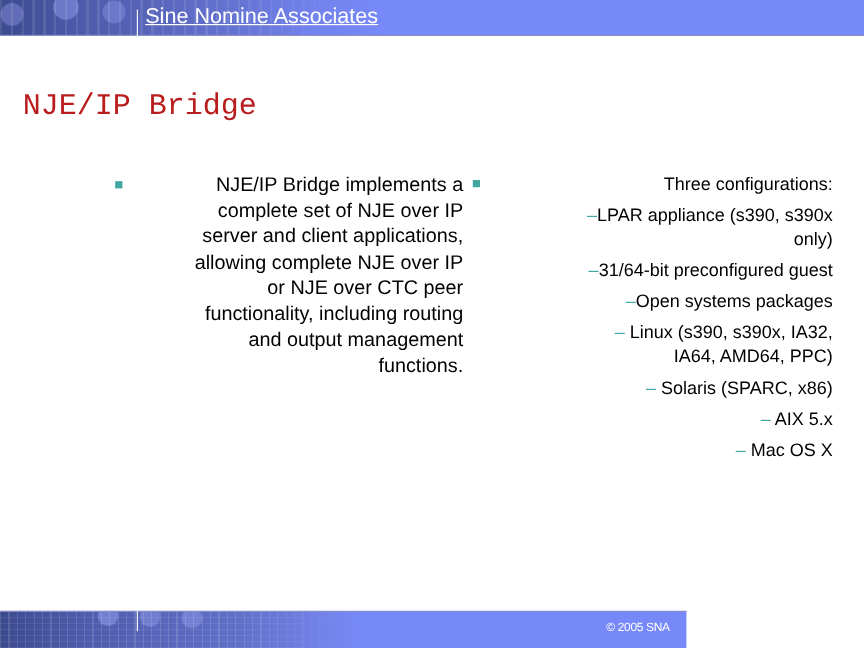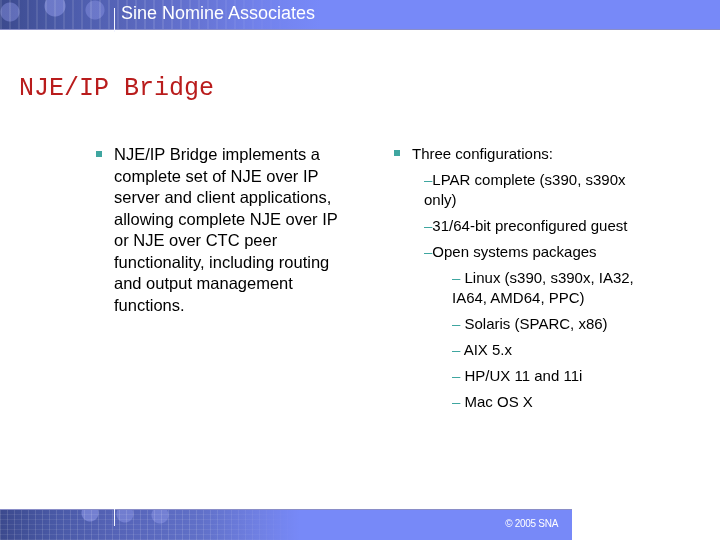--- a/index.html
+++ b/index.html
@@ -25,28 +25,28 @@
               mask-image: linear-gradient(90deg, #000 0 60%, transparent 100%);
     }
     .header .bottom-edge {
       position: absolute; left: 0; bottom: 0; width: 720px; height: 1px; background: #8a8ec8;
     }
     .vline {
       position: absolute; width: 1px; background: #f2f4ff;
     }
     .header-title {
       position: absolute; left: 121px; top: 3px;
-      font-size: 18px; color: #ffffff; letter-spacing: 0px; white-space: nowrap;
+      font-size: 18px; color: #ffffff; letter-spacing: 0px; white-space: nowrap; text-decoration: underline;
     }
     .slide-title {
       position: absolute; left: 19px; top: 74px;
       font-size: 25px; color: #b91c1c; white-space: nowrap; font-family: Liberation Mono, monospace;
     }
     .col {
-      position: absolute; font-size: 16.5px; line-height: 21.5px;
+      position: absolute; font-size: 16.5px; line-height: 21.5px; text-align: right;
     }
     .col-left { left: 96px; top: 144px; width: 290px; }
     .col-right { left: 394px; top: 144px; width: 300px; font-size: 15px; line-height: 20px; }
     .bullet-row { position: relative; padding-left: 18px; }
     .sq {
       position: absolute; left: 0; top: 7px; width: 6px; height: 6px; background: #3fa6a0;
     }
     .col-right .sq { top: 6px; left: 0; }
     .sub {
       margin-left: 30px; margin-top: 6px;
@@ -107,21 +107,21 @@
 </div>
 
 <div class="col col-right">
   <div class="bullet-row">
     <span class="sq"></span>
     <div>Three configurations:</div>
   </div>
 
   <div class="sub">
     <div class="sub-item">
-      <span class="dash">–</span><span>LPAR complete (s390, s390x</span><br>
+      <span class="dash">–</span><span>LPAR appliance (s390, s390x</span><br>
       <span>only)</span>
     </div>
     <div class="sub-item">
       <span class="dash">–</span><span>31/64-bit preconfigured guest</span><br>
     </div>
     <div class="sub-item">
       <span class="dash">–</span><span>Open systems packages</span>
     </div>
   </div>
 
@@ -130,23 +130,20 @@
       <span class="dash">–</span> <span>Linux (s390, s390x, IA32,</span><br>
       <span>IA64, AMD64, PPC)</span>
     </div>
     <div class="sub-item">
       <span class="dash">–</span> <span>Solaris (SPARC, x86)</span>
     </div>
     <div class="sub-item">
       <span class="dash">–</span> <span>AIX 5.x</span>
     </div>
     <div class="sub-item">
-      <span class="dash">–</span> <span>HP/UX 11 and 11i</span>
-    </div>
-    <div class="sub-item">
       <span class="dash">–</span> <span>Mac OS X</span>
     </div>
   </div>
 </div>
 
 <div class="footer">
   <div class="pattern"></div>
   <div class="top-edge"></div>
   <div class="copyright">© 2005 SNA</div>
 </div>

